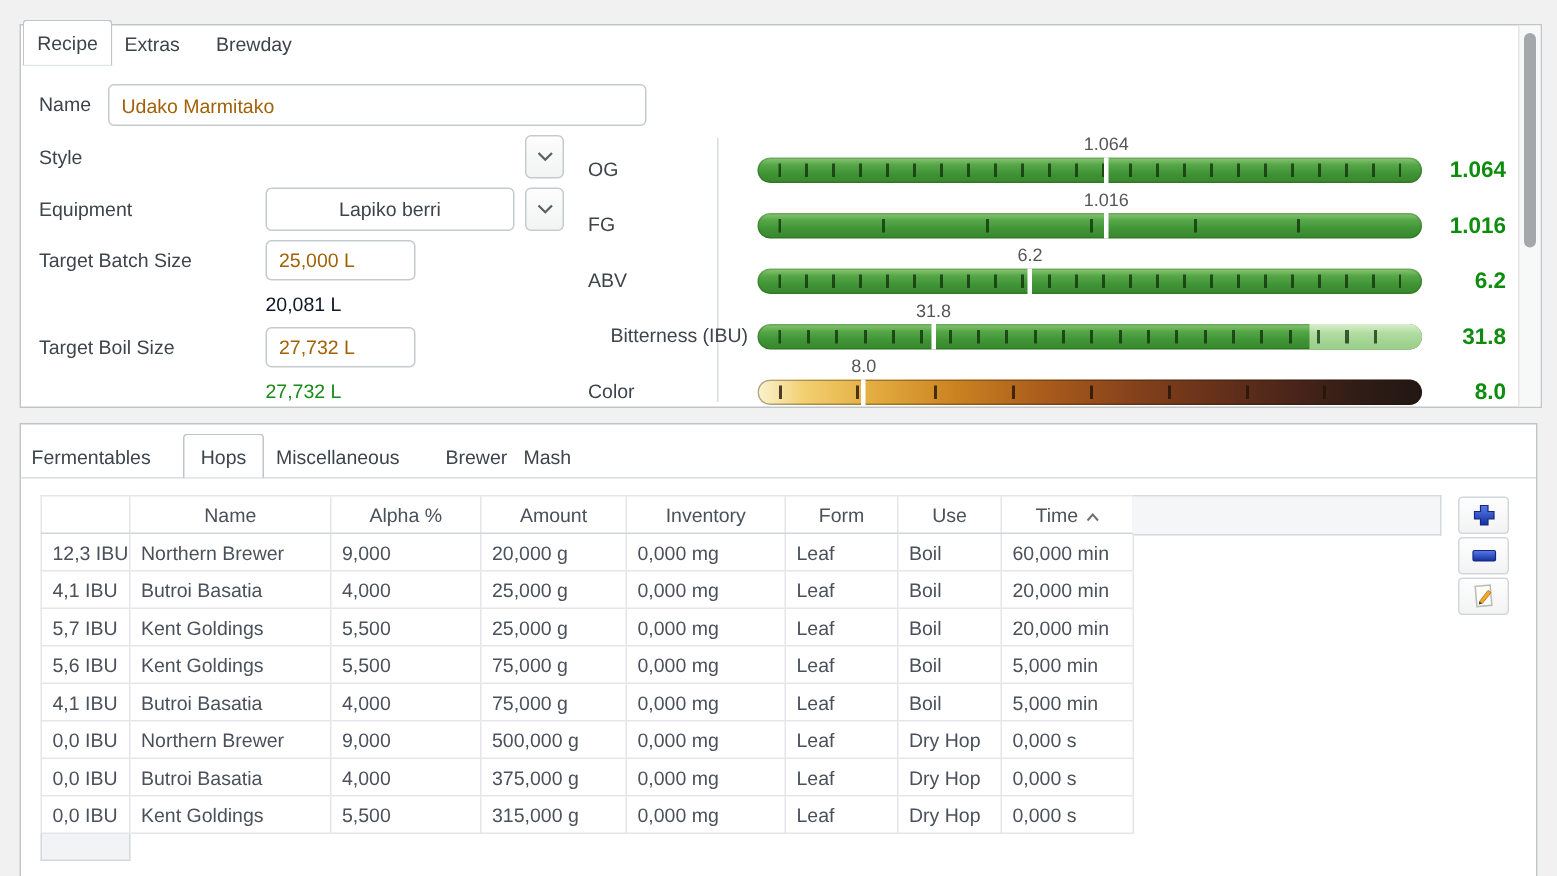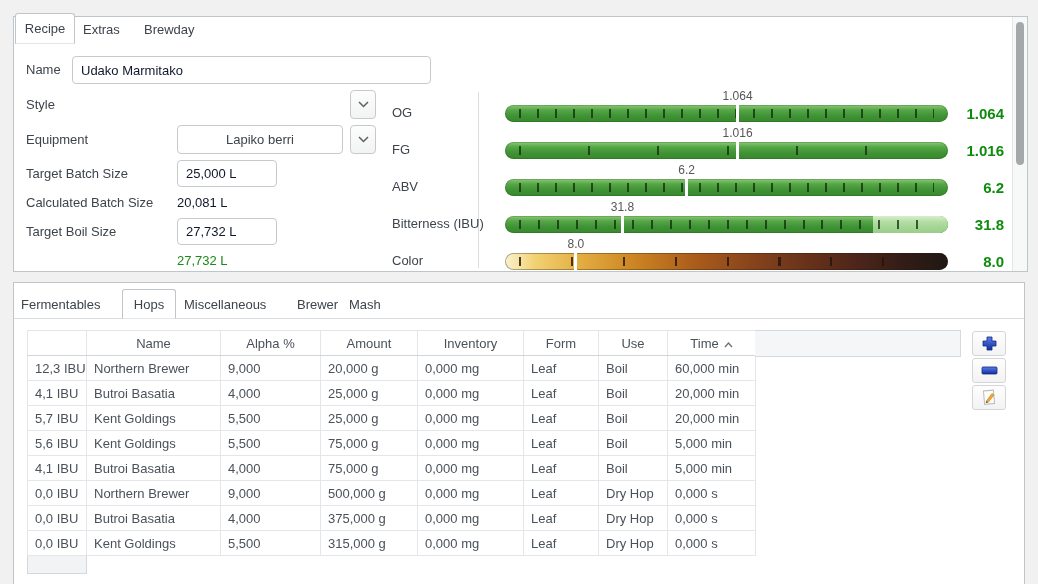--- a/index.html
+++ b/index.html
@@ -13,21 +13,21 @@
 
   .tab-active { position:absolute; background:#fff; border:1px solid #bfc5c9; border-bottom:1px solid #e4e7e9;
     border-radius:3px 3px 0 0; display:flex; align-items:center; justify-content:center; z-index:3; }
   #tab-recipe { left:15px; top:13px; width:60px; height:31px; }
   .tab-flat { position:absolute; height:26px; line-height:26px; z-index:3; cursor:default; }
   #tab-extras { left:83px; top:17px; }
   #tab-brewday { left:144px; top:17px; }
 
   .lbl { position:absolute; height:26px; line-height:26px; white-space:nowrap; }
   .input { position:absolute; border:1px solid #c6cacd; border-radius:4px; background:#fff;
-    font-family:inherit; font-size:13px; color:#0f172a; padding:0 0 0 8px; outline:none; }
+    font-family:inherit; font-size:13px; color:#a16207; padding:0 0 0 8px; outline:none; }
   .combo { position:absolute; border:1px solid #c6cacd; border-radius:4px; background:#fff;
     display:flex; align-items:center; justify-content:center; white-space:nowrap; }
   .dd-btn { position:absolute; width:26px; height:29px; border:1px solid #c6cacd; border-radius:4px;
     background:linear-gradient(180deg,#fdfdfd,#f2f3f3); display:flex; align-items:center; justify-content:center; }
   .calc-blue { color:#0f172a; }
   .calc-green { color:#1a8a1a; }
 
   #form-gauge-sep { position:absolute; left:478px; top:92px; width:1px; height:176px; background:#dadde0; }
 
   .g-label { position:absolute; left:392px; height:20px; line-height:20px; white-space:nowrap; }
@@ -102,21 +102,20 @@
   </div>
   <div class="dd-btn" style="left:350px;top:125px;">
     <svg width="11" height="7" viewBox="0 0 11 7">
       <polyline points="1,1 5.5,5.5 10,1" fill="none" stroke="#5a6066" stroke-width="1.5"></polyline>
     </svg>
   </div>
 
   <div class="lbl" style="left:26px;top:161px;">Target Batch Size</div>
   <input class="input" style="left: 177px; top: 160px; width: 100px; height: 27px;" value="25,000 L">
 
-  <div class="lbl" style="left:26px;top:190px;">Calculated Batch Size</div>
   <div class="lbl calc-blue" style="left:177px;top:190px;">20,081 L</div>
 
   <div class="lbl" style="left:26px;top:219px;">Target Boil Size</div>
   <input class="input" style="left: 177px; top: 218px; width: 100px; height: 27px;" value="27,732 L">
 
   <div class="lbl" style="left:26px;top:248px;margin-top:46px;">Calculated Boil Size</div>
   <div class="lbl calc-green" style="left:177px;top:248px;">27,732 L</div>
 
   <div id="form-gauge-sep"></div>
 
@@ -135,21 +134,21 @@
       </div>
       <div class="g-mlabel" style="top: 126px; left: 737.575px;">1.016</div>
       <div class="g-value" style="top: 142px;">1.016</div>
       <div class="g-label" style="top: 177px;">ABV</div>
       <div class="g-bar green" style="top: 179px;">
         <div class="g-ticks" style="background: repeating-linear-gradient(90deg, rgba(15, 45, 10, 0.75) 0px, rgba(15, 45, 10, 0.75) 2px, transparent 2px, transparent 18px);"></div>
         <div class="g-marker" style="left: calc(41% - 1.5px);"></div>
       </div>
       <div class="g-mlabel" style="top: 163px; left: 686.63px;">6.2</div>
       <div class="g-value" style="top: 179px;">6.2</div>
-      <div class="g-label" style="top: 214px;">Bitterness (IBU)</div>
+      <div class="g-label" style="top: 214px; margin-left: 15px;">Bitterness (IBU)</div>
       <div class="g-bar green" style="top: 216px;">
         <div class="g-light" style="left: 83%;"></div>
         <div class="g-ticks" style="background: repeating-linear-gradient(90deg, rgba(15, 45, 10, 0.75) 0px, rgba(15, 45, 10, 0.75) 2px, transparent 2px, transparent 18.9px);"></div>
         <div class="g-marker" style="left: calc(26.5% - 1.5px);"></div>
       </div>
       <div class="g-mlabel" style="top: 200px; left: 622.395px;">31.8</div>
       <div class="g-value" style="top: 216px;">31.8</div>
       <div class="g-label" style="top: 251px;">Color</div>
       <div class="g-bar srm" style="top: 253px;">
         <div class="g-ticks" style="background: repeating-linear-gradient(90deg, rgba(35, 20, 8, 0.8) 0px, rgba(35, 20, 8, 0.8) 2px, transparent 2px, transparent 51.9px);"></div>

